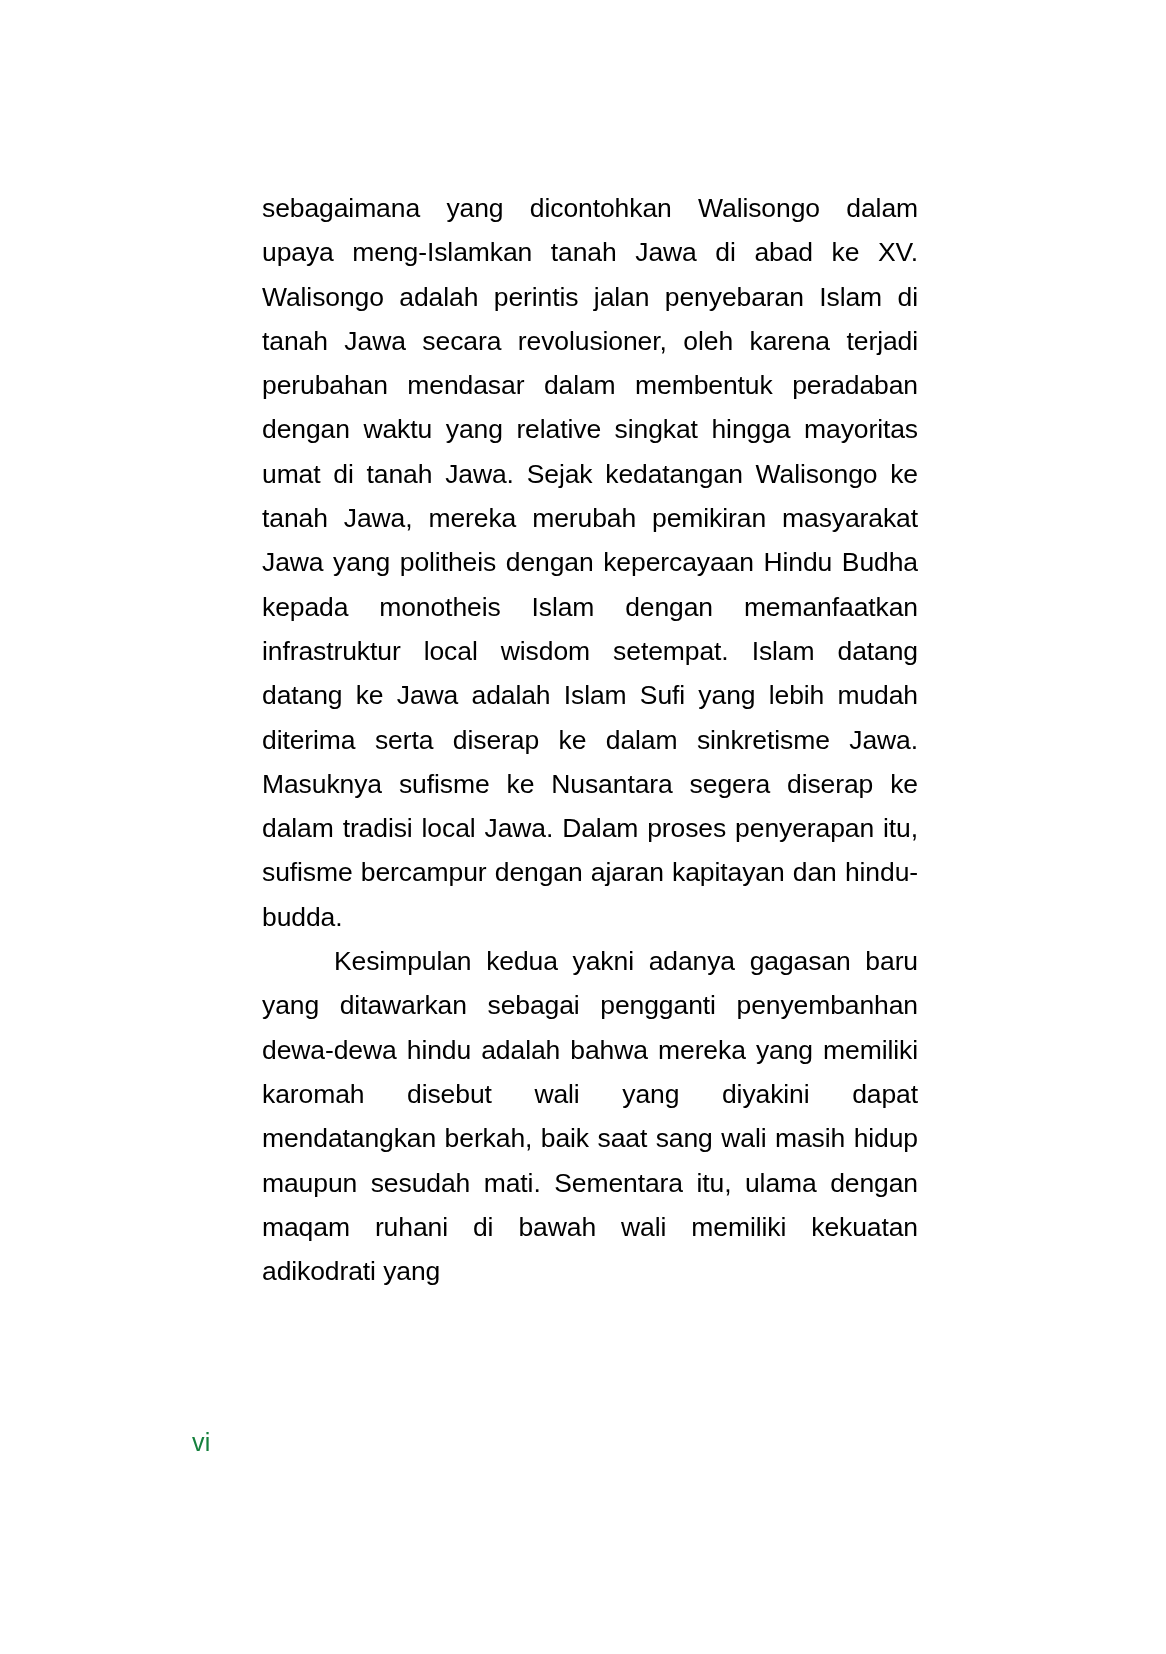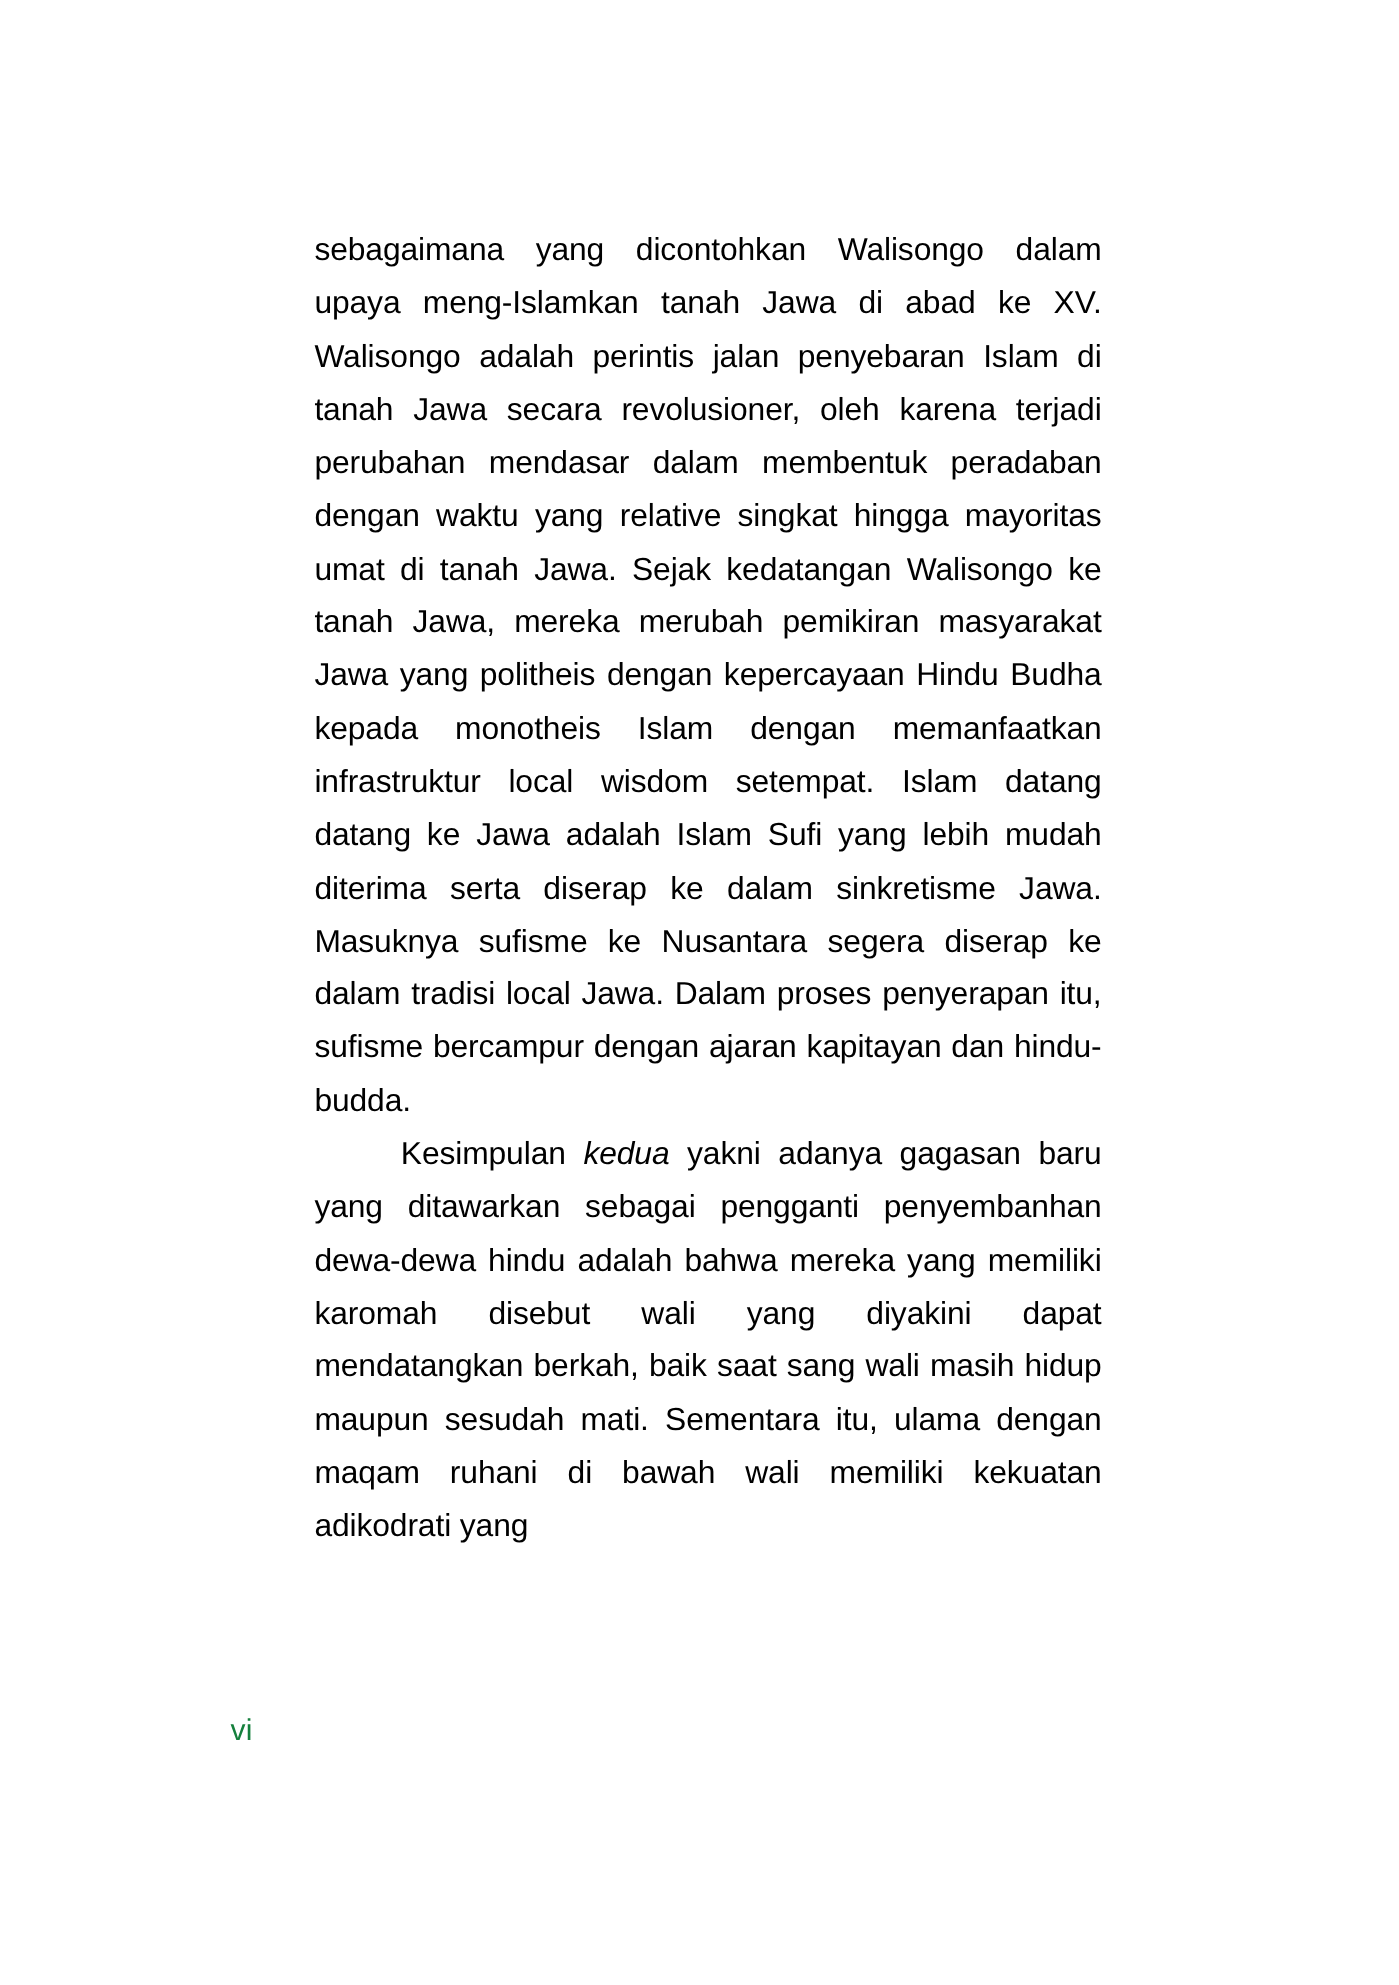--- a/index.html
+++ b/index.html
@@ -32,21 +32,20 @@
   }
   .para {
     margin: 0;
     text-align: justify;
     text-align-last: left;
   }
   .para-indent {
     text-indent: 72px;
   }
   .it {
-    font-style: italic;
   }
   .folio {
     position: absolute;
     left: 192px;
     top: 1428px;
     font-size: 25px;
     color: #15803d;
     font-family: "Liberation Sans", sans-serif;
     letter-spacing: 0.2px;
   }

